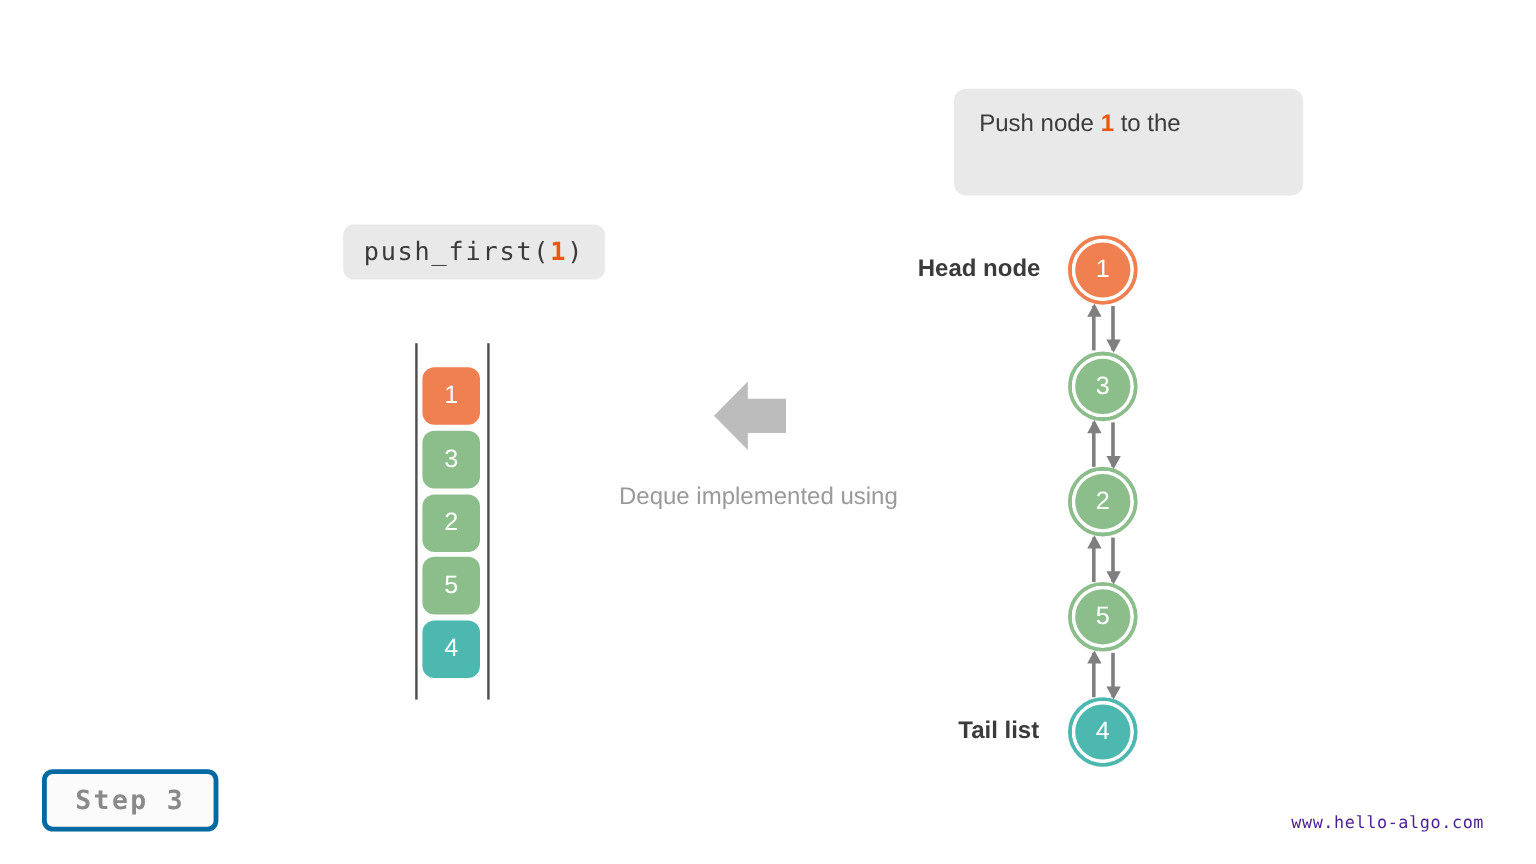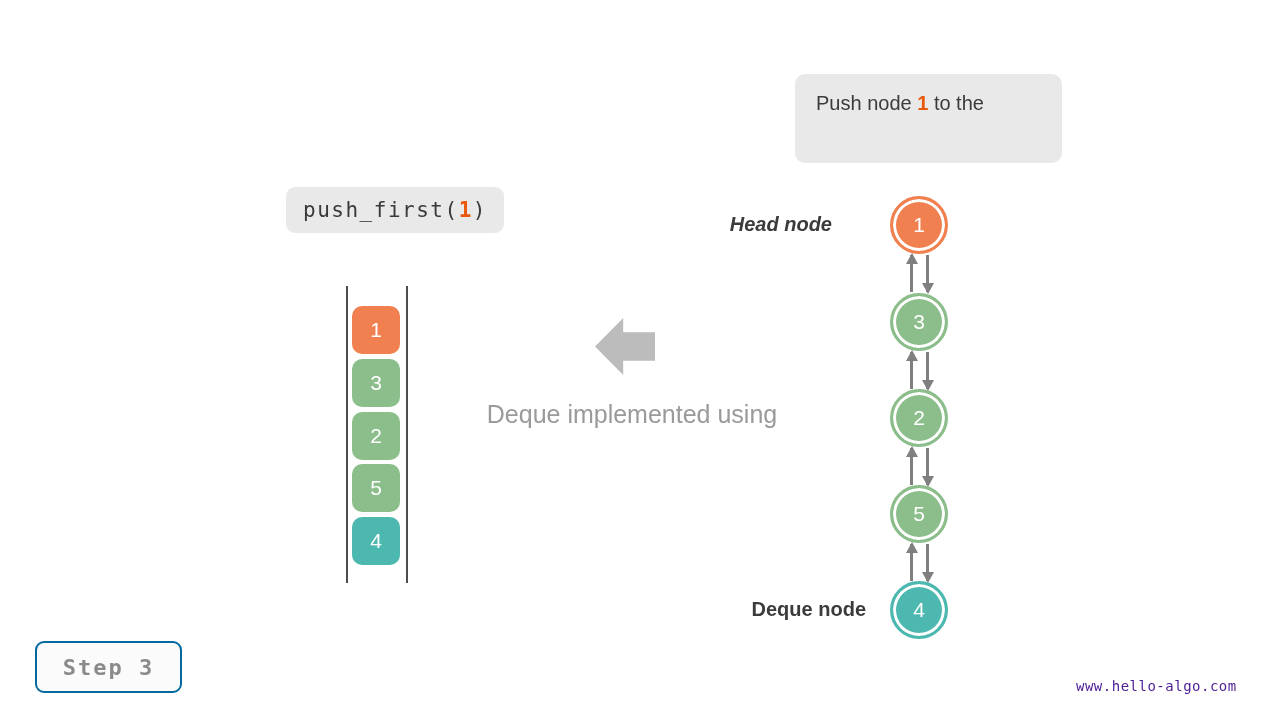--- a/index.html
+++ b/index.html
@@ -4,21 +4,21 @@
 <style>
   html,body{margin:0;padding:0;background:#fff;}
   .canvas{
     position:relative;width:1280px;height:720px;overflow:hidden;background:#fff;
     font-family:"Liberation Sans",sans-serif;
   }
   .mono{font-family:"DejaVu Sans Mono","Liberation Mono",monospace;}
 
   
   .gray-box{position:absolute;background:#e9e9e9;border-radius:10px;}
-  .instruction-box{left:795px;top:74px;width:267px;height:89px;
+  .instruction-box{left:795px;top:74px;width:291px;height:89px;
     font-size:20px;line-height:29px;color:#3b3b3b;padding:15px 0 0 21px;box-sizing:border-box;}
   .hl{font-weight:bold;}
 
   .code-box{left:286px;top:187px;width:218px;height:46px;border-radius:9px;
     display:flex;align-items:center;justify-content:center;
     font-size:21px;letter-spacing:1.5px;color:#3a3a3a;}
 
   
   .rail{position:absolute;width:2px;background:#4d4d4d;top:286px;height:297px;}
   .rail.left{left:346px;}
@@ -27,21 +27,21 @@
     display:flex;align-items:center;justify-content:center;
     color:#fff;font-size:21px;font-weight:500;}
   .sq.s0{top:306px;}.sq.s1{top:359px;}.sq.s2{top:412px;}.sq.s3{top:464px;}.sq.s4{top:517px;}
 
   
   .big-arrow{position:absolute;left:595px;top:318px;width:60px;height:57px;background:var(--big-arrow,#bcbcbc);
     clip-path:polygon(0 50%,47% 0,47% 25%,100% 25%,100% 75%,47% 75%,47% 100%);}
 
   
   .caption{position:absolute;left:472px;top:400px;width:320px;text-align:center;
-    font-size:25px;line-height:29px;color:#9a9a9a;}
+    font-size:20px;line-height:29px;color:#9a9a9a;}
 
   
   .ll-node{position:absolute;left:890px;width:58px;height:58px;border-radius:50%;
     box-sizing:border-box;border:3px solid;box-shadow:inset 0 0 0 3px #fff;
     display:flex;align-items:center;justify-content:center;
     color:#fff;font-size:21px;font-weight:500;}
   .ll-node.n0{top:196px;}.ll-node.n1{top:293px;}.ll-node.n2{top:389px;}.ll-node.n3{top:485px;}.ll-node.n4{top:581px;}
 
   
   .link-arrows{position:absolute;left:903px;width:33px;height:39px;}
@@ -51,26 +51,26 @@
   .arr.down{right:7px;}
   .arr.up::after{content:"";position:absolute;top:-2px;left:-4.5px;
     border-left:6px solid transparent;border-right:6px solid transparent;
     border-bottom:11px solid var(--arrow-gray,#7f7f7f);}
   .arr.down::after{content:"";position:absolute;bottom:-2px;left:-4.5px;
     border-left:6px solid transparent;border-right:6px solid transparent;
     border-top:11px solid var(--arrow-gray,#7f7f7f);}
 
   
   .node-label{position:absolute;font-size:20px;font-weight:bold;color:#3b3b3b;text-align:right;width:160px;}
-  .head-label{left:672px;top:213px;font-style:italic;}
+  .head-label{left:707px;top:213px;}
   .tail-label{left:706px;top:598px;}
 
   
   .step-badge{position:absolute;left:35px;top:641px;width:147px;height:52px;box-sizing:border-box;
-    background:#fbfbfb;border:2px solid #0369a1;border-radius:9px;
+    background:#fbfbfb;border:4px solid #0369a1;border-radius:9px;
     display:flex;align-items:center;justify-content:center;
     font-size:22px;font-weight:bold;letter-spacing:2px;color:#8a8a8a;}
 
   
   .watermark{position:absolute;left:1076px;top:678px;font-size:14px;letter-spacing:0.5px;color:#4c1d95;}
 </style>
 </head>
 <body>
 
 <div class="canvas">
@@ -93,21 +93,21 @@
   <div class="sq s3" style="background-color: rgb(139, 190, 139);">5</div>
   <div class="sq s4" style="background-color: rgb(77, 184, 176);">4</div>
 
   <div class="big-arrow"></div>
 
   <div class="caption">
     <div>Deque implemented using</div>
   </div>
 
   <div class="node-label head-label">Head node</div>
-  <div class="node-label tail-label">Deque node</div>
+  <div class="node-label tail-label">Tail list</div>
 
   <div class="ll-node n0" style="background-color: rgb(240, 128, 80); border-color: rgb(240, 128, 80);">1</div>
   <div class="ll-node n1" style="background-color: rgb(139, 190, 139); border-color: rgb(139, 190, 139);">3</div>
   <div class="ll-node n2" style="background-color: rgb(139, 190, 139); border-color: rgb(139, 190, 139);">2</div>
   <div class="ll-node n3" style="background-color: rgb(139, 190, 139); border-color: rgb(139, 190, 139);">5</div>
   <div class="ll-node n4" style="background-color: rgb(77, 184, 176); border-color: rgb(77, 184, 176);">4</div>
 
   <div class="link-arrows g0">
     <span class="arr up"></span>
     <span class="arr down"></span>

